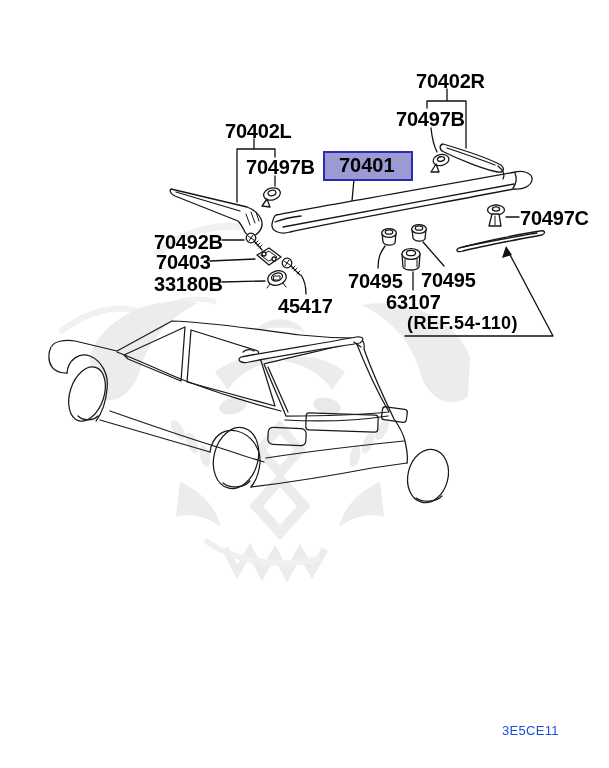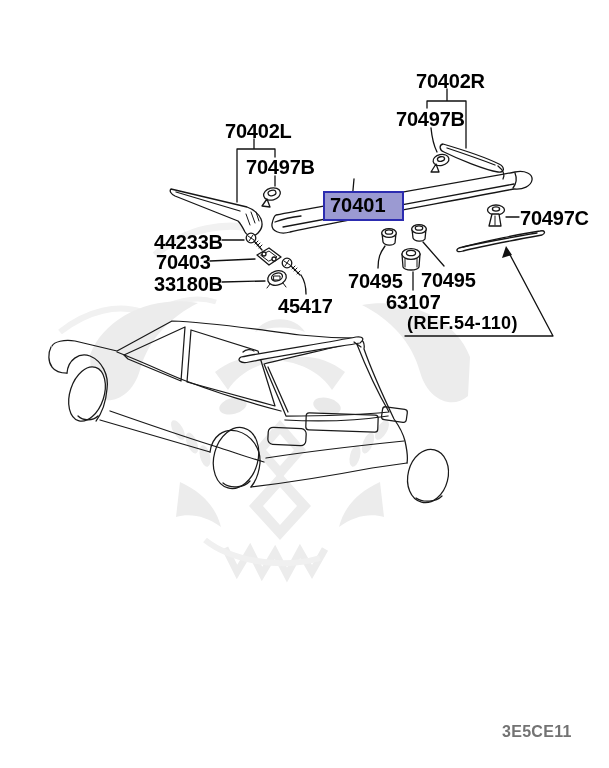--- a/index.html
+++ b/index.html
@@ -2,23 +2,23 @@
 <html style="--highlight-fill: #9b9ad2; --highlight-border: #2c2cb0; --line: #1a1a1a; --watermark: #ececec;"><head>
 <meta charset="utf-8">
 <style>
   html,body{margin:0;padding:0;background:#fff;}
   .stage{position:relative;width:609px;height:768px;background:#ffffff;overflow:hidden;
          font-family:"Liberation Sans",sans-serif;}
   .stage svg{position:absolute;left:0;top:0;}
   .lbl{position:absolute;font-weight:700;font-size:20px;line-height:1.05;color:#000;
        white-space:nowrap;letter-spacing:-0.2px;}
   .lbl.hl{background:var(--highlight-fill,#9b9ad2);border:2px solid var(--highlight-border,#2c2cb0);
-          padding:2px 16px 3px 5px;letter-spacing:0;margin-top:40px;}
+          padding:2px 16px 3px 14px;letter-spacing:0;}
   .lbl.ref{font-size:18px;letter-spacing:0.4px;}
-  .code{position:absolute;font-weight:700;font-size:16px;letter-spacing:0.3px;color:#737373;}
+  .code{position:absolute;font-weight:400;font-size:13px;letter-spacing:0.3px;color:#1d4ed8;}
 </style>
 </head>
 <body>
 
 <div class="stage">
 
 <svg width="609" height="768" viewBox="0 0 609 768">
 
   <g>
     <path d="M155,255 C185,228 228,220 260,231" fill="none" stroke="#f1f1f1" stroke-width="7"></path>
@@ -218,21 +218,21 @@
     </g>
   </g>
 </svg>
 
   <div class="lbl" style="left:416px;top:71px">70402R</div>
   <div class="lbl" style="left:396px;top:109px">70497B</div>
   <div class="lbl" style="left:225px;top:121px">70402L</div>
   <div class="lbl" style="left:246px;top:157px">70497B</div>
   <div class="lbl hl" style="left:323px;top:151px">70401</div>
   <div class="lbl" style="left:520px;top:208px">70497C</div>
-  <div class="lbl" style="left:154px;top:232px">44233B</div>
+  <div class="lbl" style="left:154px;top:232px">70492B</div>
   <div class="lbl" style="left:156px;top:252px">70403</div>
   <div class="lbl" style="left:154px;top:274px">33180B</div>
   <div class="lbl" style="left:278px;top:296px">45417</div>
   <div class="lbl" style="left:348px;top:271px">70495</div>
   <div class="lbl" style="left:386px;top:292px">63107</div>
   <div class="lbl" style="left:421px;top:270px">70495</div>
   <div class="lbl ref" style="left:407px;top:314px">(REF.54-110)</div>
 
   <div class="code" style="left:502px;top:723px">3E5CE11</div>
 </div>

